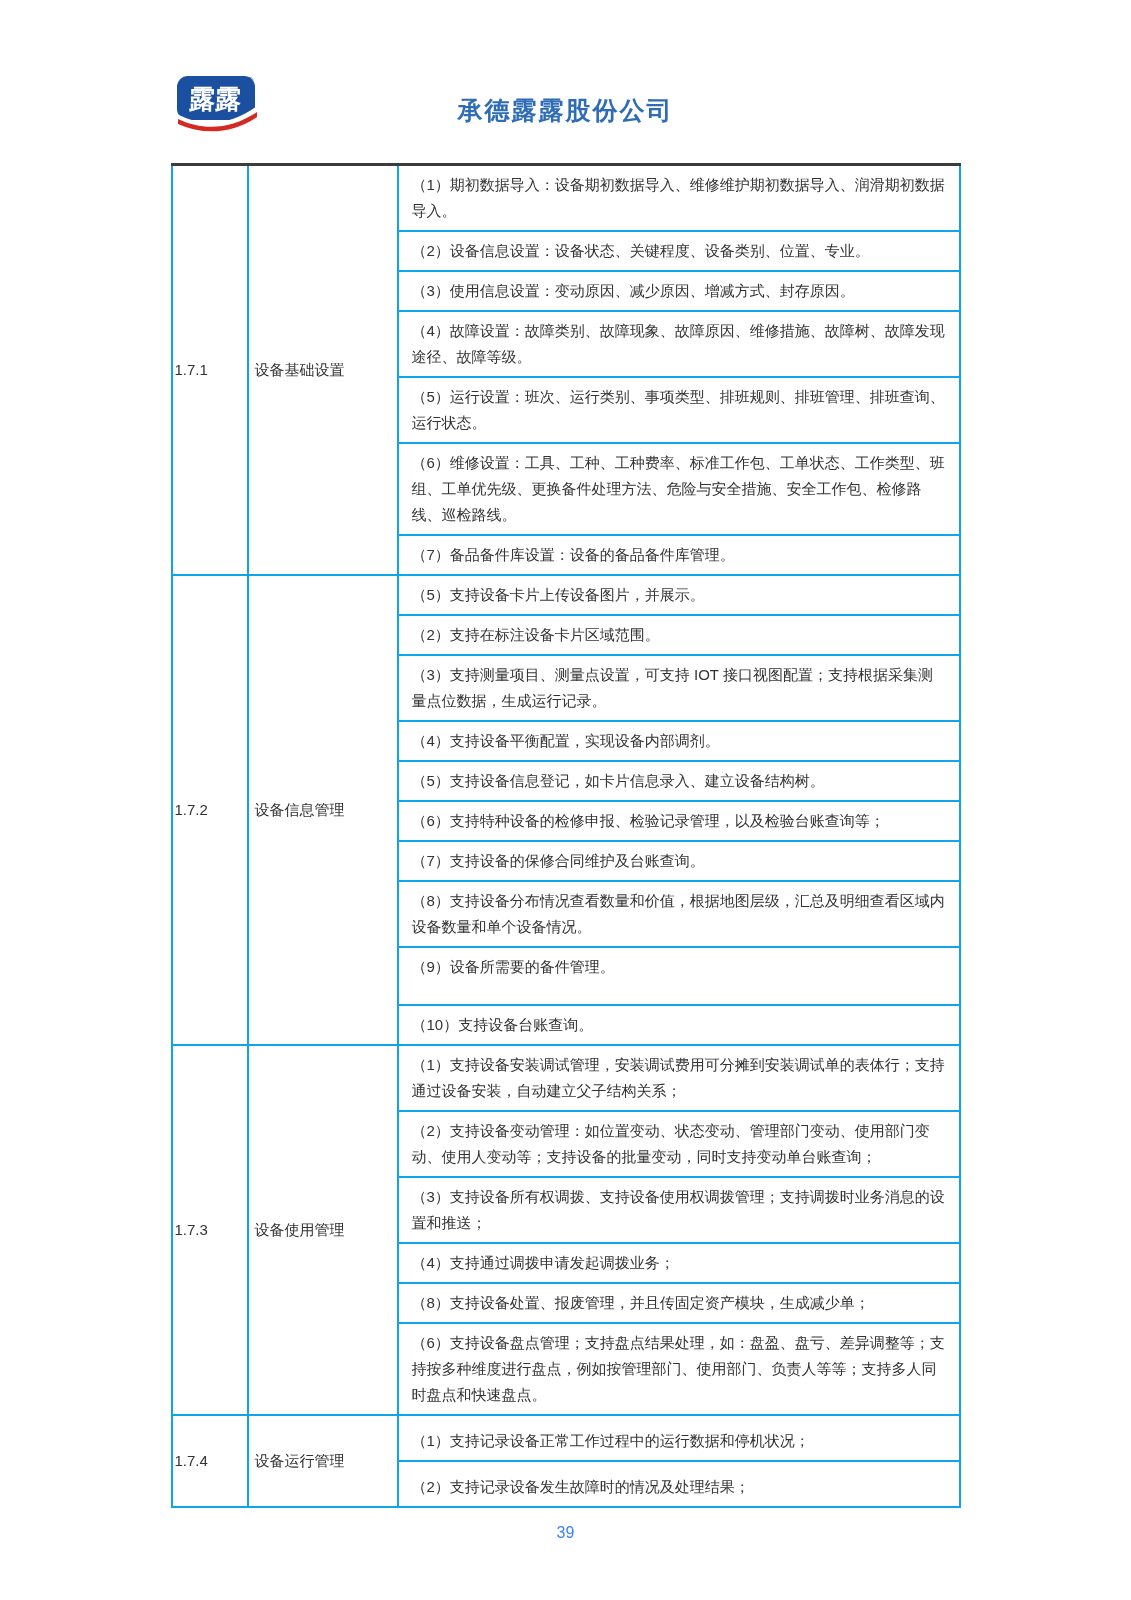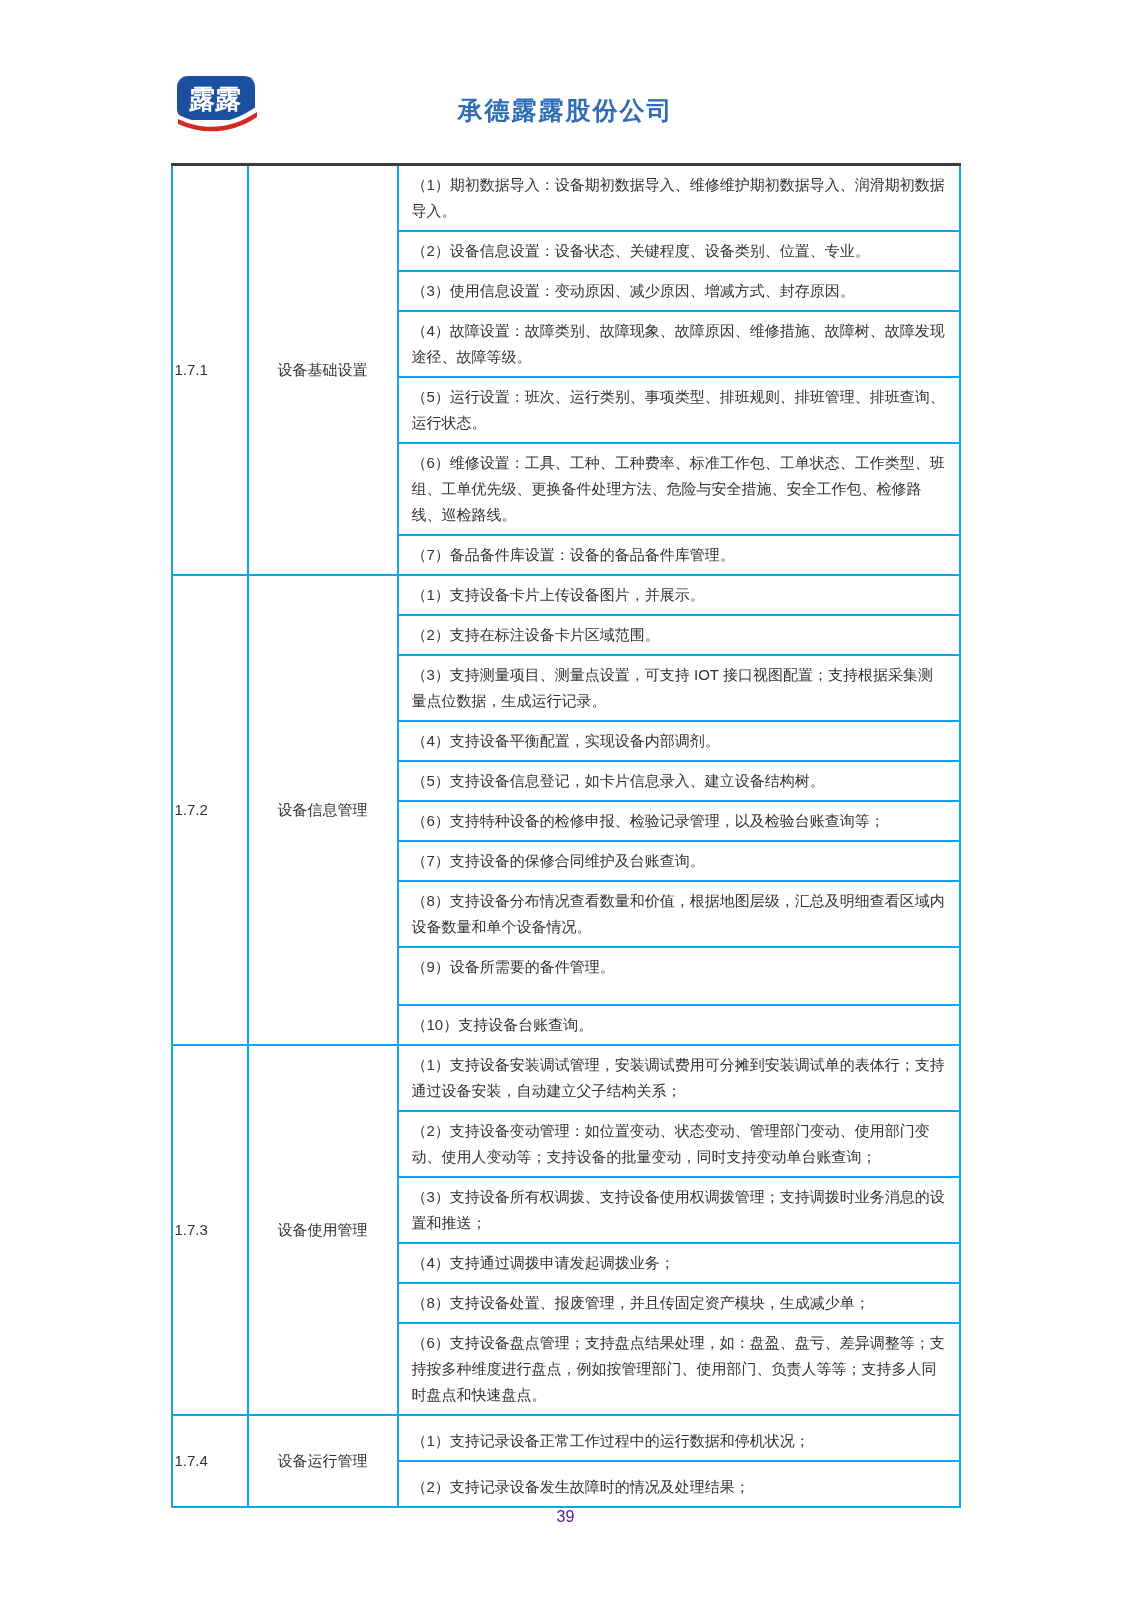--- a/index.html
+++ b/index.html
@@ -38,30 +38,30 @@
     table-layout:fixed;
   }
   table.req td{
     border:2px solid #0ea5e9;
     font-size:15px;
     line-height:26px;
     vertical-align:middle;
     word-break:break-all;
   }
   td.col-no{width:70px;padding:4px 2px;}
-  td.col-name{width:136px;text-align:center;padding:4px 6px;}
+  td.col-name{width:136px;padding:4px 6px;}
   td.col-item{padding:6px 13px;text-align:left;margin-left:28px;}
   tr.first-row td{border-top:none;}
   td.pad-tall{padding-bottom:24px;}
   tr.sec-3 td.col-item{padding-top:12px;}
   
   .page-number{
-    width:790px;margin:0 auto 0 auto;
+    width:790px;margin:16px auto 0 auto;
     text-align:center;
-    font-size:16px;color:#4c1d95;
+    font-size:16px;color:#3b82f6;
   }
 </style>
 </head>
 <body>
 
 <div class="page">
 
   <div class="header">
     <div class="logo">
       <svg width="84" height="62" viewBox="0 0 84 62">
@@ -98,21 +98,21 @@
           </tr>
           <tr class="sec-0">
             <td class="col-item">（6）维修设置：工具、工种、工种费率、标准工作包、工单状态、工作类型、班组、工单优先级、更换备件处理方法、危险与安全措施、安全工作包、检修路线、巡检路线。</td>
           </tr>
           <tr class="sec-0">
             <td class="col-item">（7）备品备件库设置：设备的备品备件库管理。</td>
           </tr>
           <tr class="sec-1">
             <td class="col-no" rowspan="10">1.7.2</td>
             <td class="col-name" rowspan="10">设备信息管理</td>
-            <td class="col-item">（1）支持设备卡片上传设备图片，并展示。</td>
+            <td class="col-item">（5）支持设备卡片上传设备图片，并展示。</td>
           </tr>
           <tr class="sec-1">
             <td class="col-item">（2）支持在标注设备卡片区域范围。</td>
           </tr>
           <tr class="sec-1">
             <td class="col-item">（3）支持测量项目、测量点设置，可支持 IOT 接口视图配置；支持根据采集测量点位数据，生成运行记录。</td>
           </tr>
           <tr class="sec-1">
             <td class="col-item">（4）支持设备平衡配置，实现设备内部调剂。</td>
           </tr>

